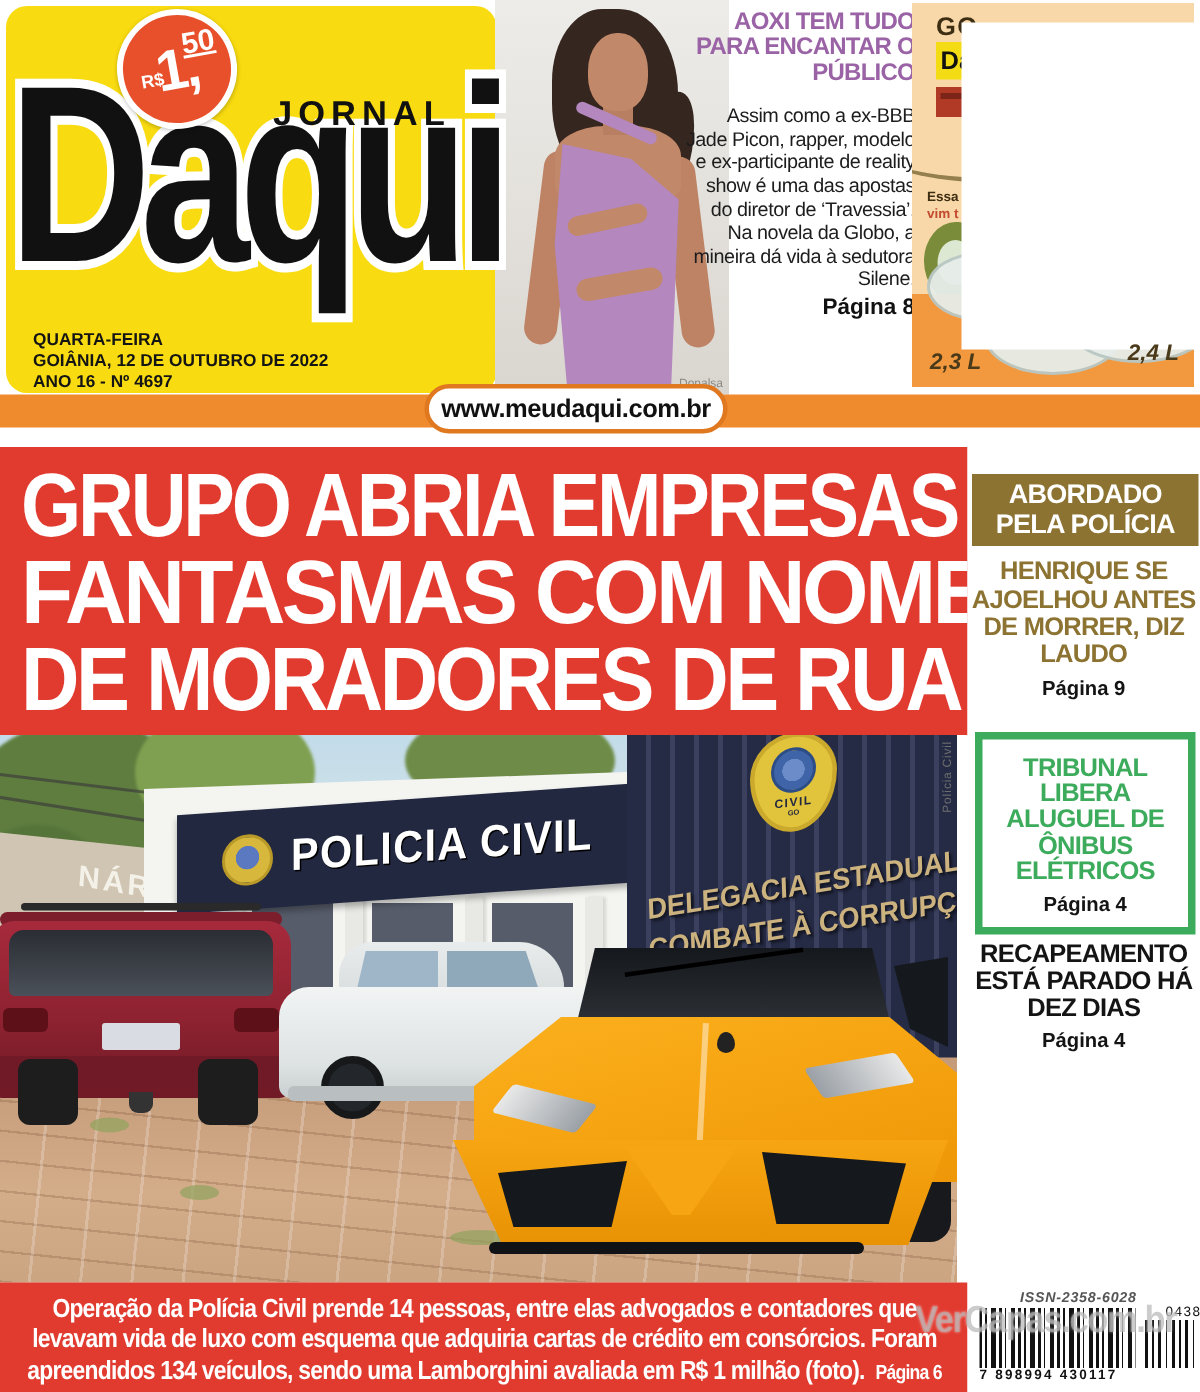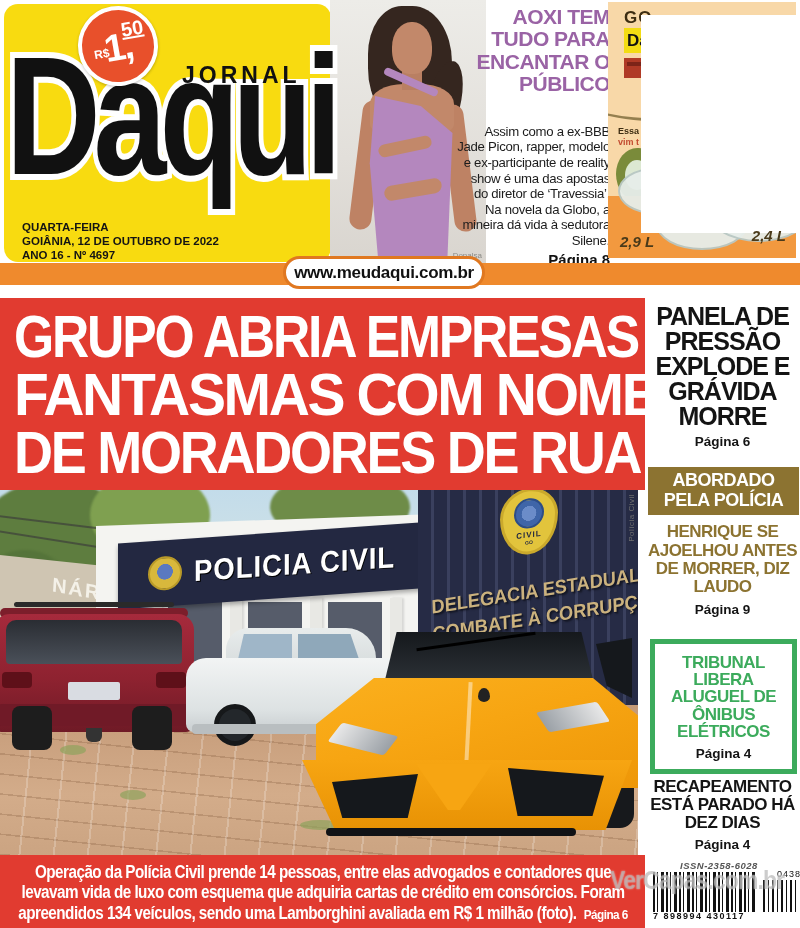--- a/index.html
+++ b/index.html
@@ -66,22 +66,22 @@
     background:#C2886A; border-radius:8px; transform:rotate(-12deg); }
   .celeb-dress:after { content:""; position:absolute; left:16px; top:86px; width:58px; height:15px;
     background:#C2886A; border-radius:9px; transform:rotate(-10deg); }
   .celeb-strap { position:absolute; left:52px; top:78px; width:58px; height:8px;
     background:#B487BE; transform:rotate(24deg); border-radius:4px; }
   #celeb-credit { position:absolute; right:4px; bottom:3px; font-size:8px; color:#8a8a86; }
 
   
   #celeb-col { position:absolute; left:455px; top:6px; width:155px; text-align:right; }
   #celeb-headline {
-    color:#9A63A5; font-size:21px; font-weight:bold; line-height:1.07;
-    letter-spacing:-0.5px; margin-bottom:28px;
+    color:#9A63A5; font-size:16px; font-weight:bold; line-height:1.07;
+    letter-spacing:-0.5px; margin-bottom:12px;
   }
   #celeb-body { font-size:13.2px; color:#1c1c1c; line-height:1.18; letter-spacing:-0.3px; font-weight:500; }
   #celeb-pageref { font-size:15px; font-weight:bold; color:#111; margin-top:2px; }
 
   
   #top-ad {
     position:absolute; left:608px; top:2px; width:188px; height:256px;
     background:#F8D8A8; overflow:hidden;
   }
   #ad-go { position:absolute; left:16px; top:6px; font-size:17px; font-weight:bold; color:#3d2d12; letter-spacing:1px; }
@@ -343,21 +343,21 @@
     <div id="ad-avocado"></div>
     <div id="ad-band"></div>
     <div class="ad-pot pot1">
         <div class="pot-lid"></div>
       </div>
     <div class="ad-pot pot2"></div>
     <div class="ad-pot pot3">
         <div class="pot-lid"></div>
       </div>
     <div id="ad-white-cover"></div>
-    <div id="ad-size-l">2,9 L</div>
+    <div id="ad-size-l">2,3 L</div>
     <div id="ad-size-r">2,4 L</div>
   </div>
 
   <div id="web-bar"></div>
   <div id="web-pill">www.meudaqui.com.br</div>
 
   <div id="main-headline">
     <div class="mh-line">GRUPO ABRIA EMPRESAS</div>
     <div class="mh-line">FANTASMAS COM NOME</div>
     <div class="mh-line">DE MORADORES DE RUA</div>
@@ -453,24 +453,20 @@
   </div>
 
   <div id="caption-bar">
     <div id="caption-inner">
       <span>Operação da Polícia Civil prende 14 pessoas, entre elas advogados e contadores que levavam vida de luxo com esquema que adquiria cartas de crédito em consórcios. Foram apreendidos 134 veículos, sendo uma Lamborghini avaliada em R$ 1 milhão (foto).</span>
       <span id="caption-pageref">Página 6</span>
     </div>
   </div>
 
   <div id="sidebar">
-    <div class="sb-center">
-      <div id="sb1-headline">PANELA DE PRESSÃO EXPLODE E GRÁVIDA MORRE</div>
-      <div class="sb-pageref">Página 6</div>
-    </div>
 
     <div class="sb-center">
       <div id="sb2-kicker">ABORDADO PELA POLÍCIA</div>
       <div id="sb2-headline">HENRIQUE SE AJOELHOU ANTES DE MORRER, DIZ LAUDO</div>
       <div class="sb-pageref">Página 9</div>
     </div>
 
     <div id="sb3-box" class="sb-center">
       <div id="sb3-headline">TRIBUNAL LIBERA ALUGUEL DE ÔNIBUS ELÉTRICOS</div>
       <div class="sb-pageref">Página 4</div>

